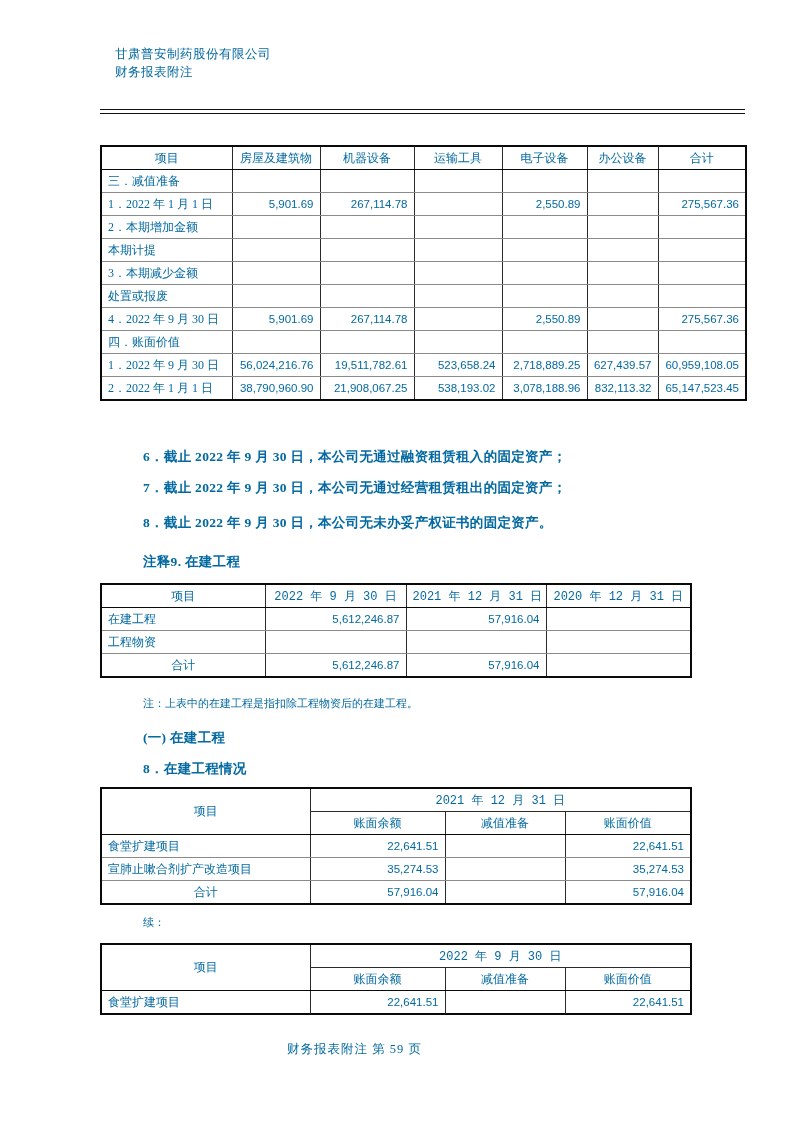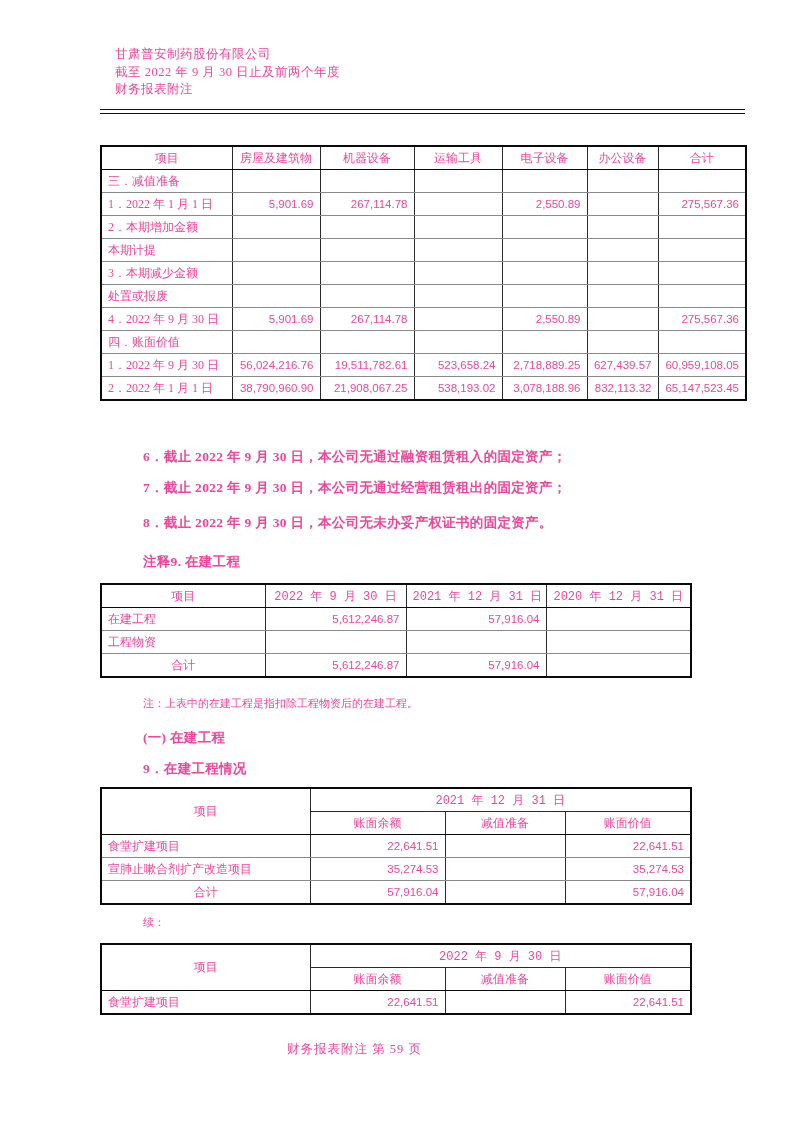--- a/index.html
+++ b/index.html
@@ -1,18 +1,18 @@
 <!DOCTYPE html>
 <html><head>
 <meta charset="utf-8">
 <style>
   html,body { margin:0; padding:0; background:#e8e8e8; }
   .page {
     position:relative; width:793px; height:1122px; background:#ffffff;
-    font-family:"Liberation Serif","DejaVu Serif",serif; color:#ec4899;
+    font-family:"Liberation Serif","DejaVu Serif",serif; color:#0369a1;
     overflow:hidden; box-shadow:0 0 4px rgba(0,0,0,.25);
   }
   .abs { position:absolute; }
 
   
   .hdr { left:115px; top:46px; font-size:12.5px; line-height:17.5px; letter-spacing:.5px; }
   .hdr div { white-space:nowrap; }
   .rule { left:100px; top:109px; width:645px; height:3px;
           border-top:1.2px solid #111; border-bottom:1.2px solid #111; }
 
@@ -38,21 +38,20 @@
 
   .footer { left:0; top:1041px; width:709px; text-align:center; font-size:12.5px; letter-spacing:1px; }
 </style>
 </head>
 <body>
 
 <div class="page">
 
   <div class="abs hdr">
     <div>甘肃普安制药股份有限公司</div>
-    <div>截至 2022 年 9 月 30 日止及前两个年度</div>
     <div>财务报表附注</div>
   </div>
   <div class="abs rule"></div>
 
   <table class="ft" style="left:100px; top:145px; width:645px;">
     <colgroup>
       <col style="width:131px">
         <col style="width:88px">
         <col style="width:94px">
       <col style="width:88px">
@@ -203,21 +202,21 @@
         <td class="ctr">合计</td>
         <td class="num">5,612,246.87</td>
         <td class="num">57,916.04</td>
         <td class="num"></td>
       </tr>
     </tbody>
   </table>
 
   <div class="abs plain" style="top:696px;">注：上表中的在建工程是指扣除工程物资后的在建工程。</div>
   <div class="abs stitle" style="top:729px;">(一) 在建工程</div>
-  <div class="abs stitle" style="top:760px;">9．在建工程情况</div>
+  <div class="abs stitle" style="top:760px;">8．在建工程情况</div>
 
   <table class="ft" style="left:100px; top:787px; width:590px;">
     <colgroup>
       <col style="width:209px">
         <col style="width:135px">
         <col style="width:120px">
         <col style="width:126px">
     </colgroup>
     <thead>
       <tr>

